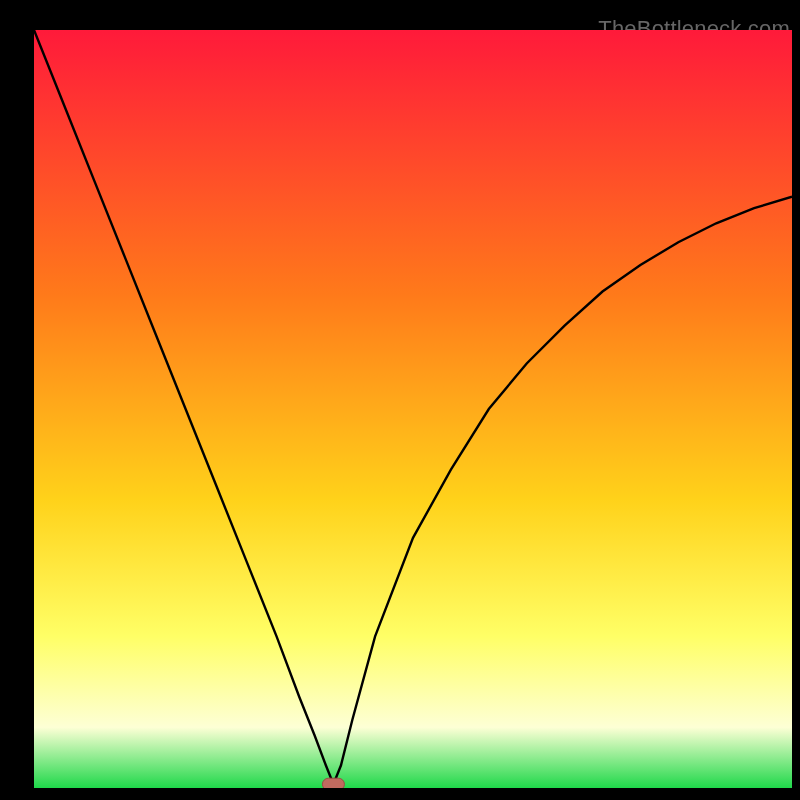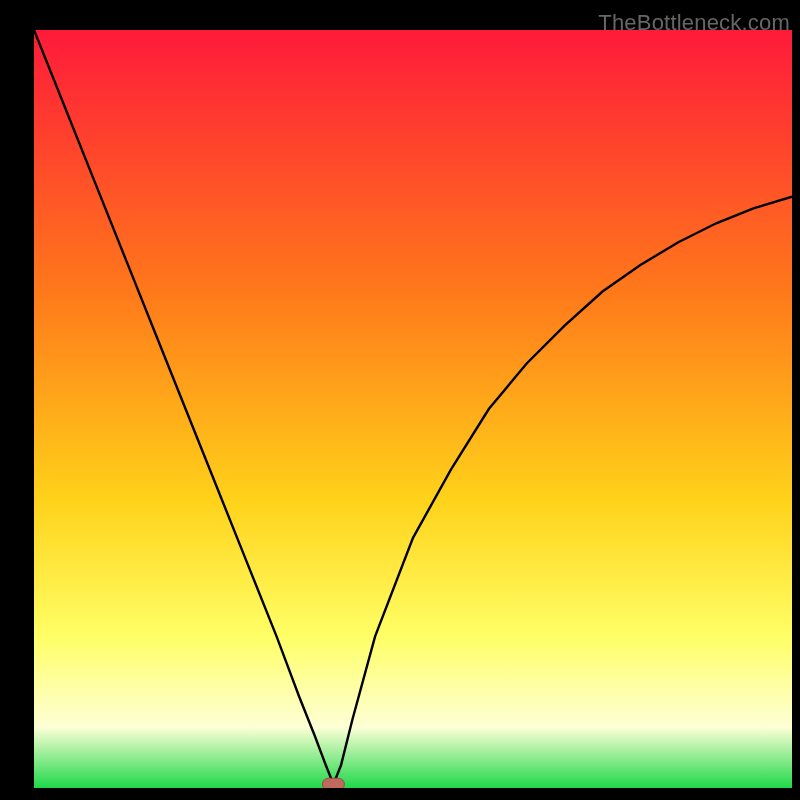--- a/index.html
+++ b/index.html
@@ -23,21 +23,21 @@
     left: 34px;
     top: 30px;
     width: 758px;
     height: 758px;
   }
   .plot svg {
     display: block;
   }
   .watermark {
     position: absolute;
-    top: 10px;
+    top: 16px;
     right: 10px;
     color: #666;
     font-size: 22px;
     font-weight: 400;
     letter-spacing: 0.2px;
   }
 </style>
 </head>
 <body>
 

